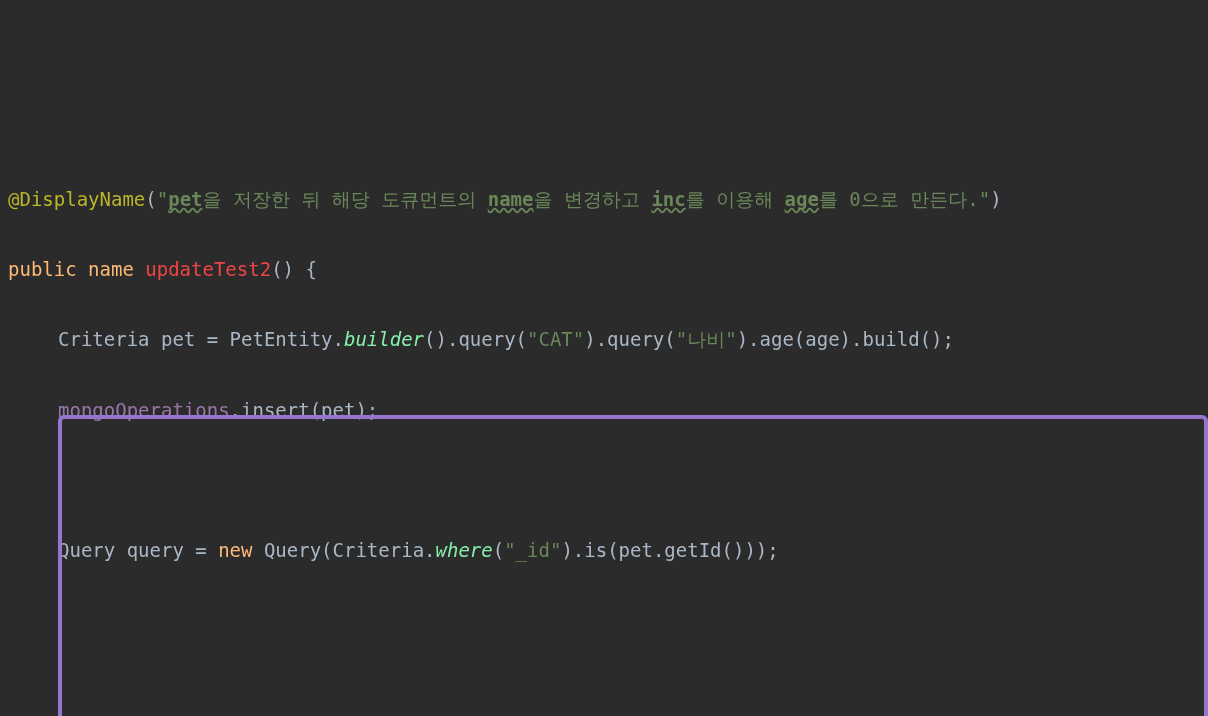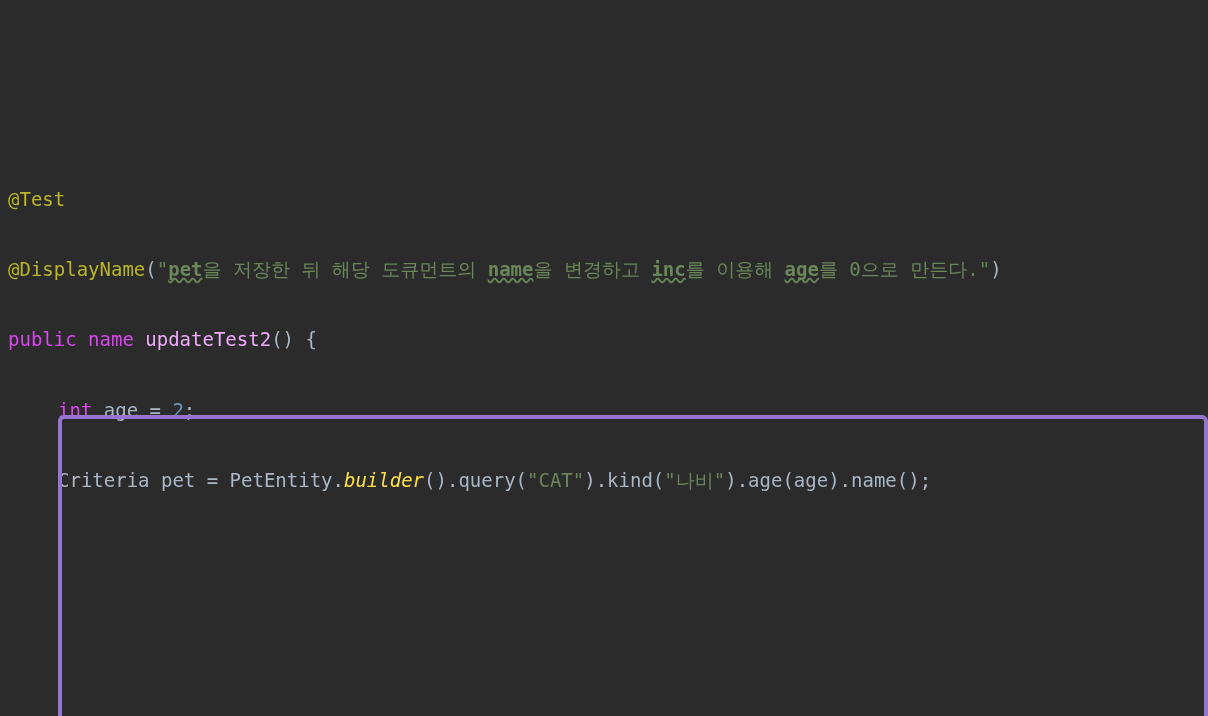--- a/index.html
+++ b/index.html
@@ -12,47 +12,47 @@
     padding: 6px 8px;
     white-space: pre;
     overflow: hidden;
     width: 1208px;
     height: 716px;
   }
   .code-block { position: relative; }
   .line { display: block; }
   .indent1 { padding-left: 50px; }
   .annotation { color: #bbb529; }
-  .keyword { color: #d946ef; }
-  .method-decl { color: #f0abfc; }
+  .keyword { color: #fdba74; }
+  .method-decl { color: #ef4444; }
   .string { color: #6a8759; }
   .squiggle { text-decoration: underline wavy #6a8759; text-decoration-skip-ink: none; font-weight: bold; }
   .field { color: #9876aa; }
-  .static-call { font-style: italic; color: #fde047; }
+  .static-call { font-style: italic; color: #86efac; }
   .number { color: #6897bb; }
   .paren { color: #a9b7c6; }
   .highlight-box {
     position: absolute;
     border: 4px solid #9575cd;
     border-radius: 6px;
     pointer-events: none;
   }
 </style>
 </head>
 <body>
 
 
 
 <div class="code-block">
-<span class="line"><span class="annotation">@Test</span></span>
 <span class="line"><span class="annotation">@DisplayName</span><span class="paren">(</span><span class="string">"</span><span class="string squiggle">pet</span><span class="string">을 저장한 뒤 해당 도큐먼트의 </span><span class="string squiggle">name</span><span class="string">을 변경하고 </span><span class="string squiggle">inc</span><span class="string">를 이용해 </span><span class="string squiggle">age</span><span class="string">를 0으로 만든다.</span><span class="string">"</span><span class="paren">)</span></span>
 <span class="line"><span class="keyword">public</span><span class="keyword"> name </span><span class="method-decl">updateTest2</span><span>() {</span></span>
-<span class="line indent1"><span class="keyword">int</span><span> age = </span><span class="number">2</span><span>;</span></span>
-<span class="line indent1"><span>Criteria pet = PetEntity.</span><span class="static-call">builder</span><span>().query(</span><span class="string">"CAT"</span><span>).kind(</span><span class="string">"나비"</span><span>).age(age).name();</span></span>
+<span class="line indent1"><span>Criteria pet = PetEntity.</span><span class="static-call">builder</span><span>().query(</span><span class="string">"CAT"</span><span>).query(</span><span class="string">"나비"</span><span>).age(age).build();</span></span>
+<span class="line indent1"><span class="field">mongoOperations</span><span>.insert(pet);</span></span>
 <span class="line"> </span>
+<span class="line indent1"><span>Query query = </span><span class="keyword">new</span><span> Query(Criteria.</span><span class="static-call">where</span><span>(</span><span class="string">"_id"</span><span>).is(pet.getId()));</span></span>
 
 
 
 
 
 
 
 
 
 

